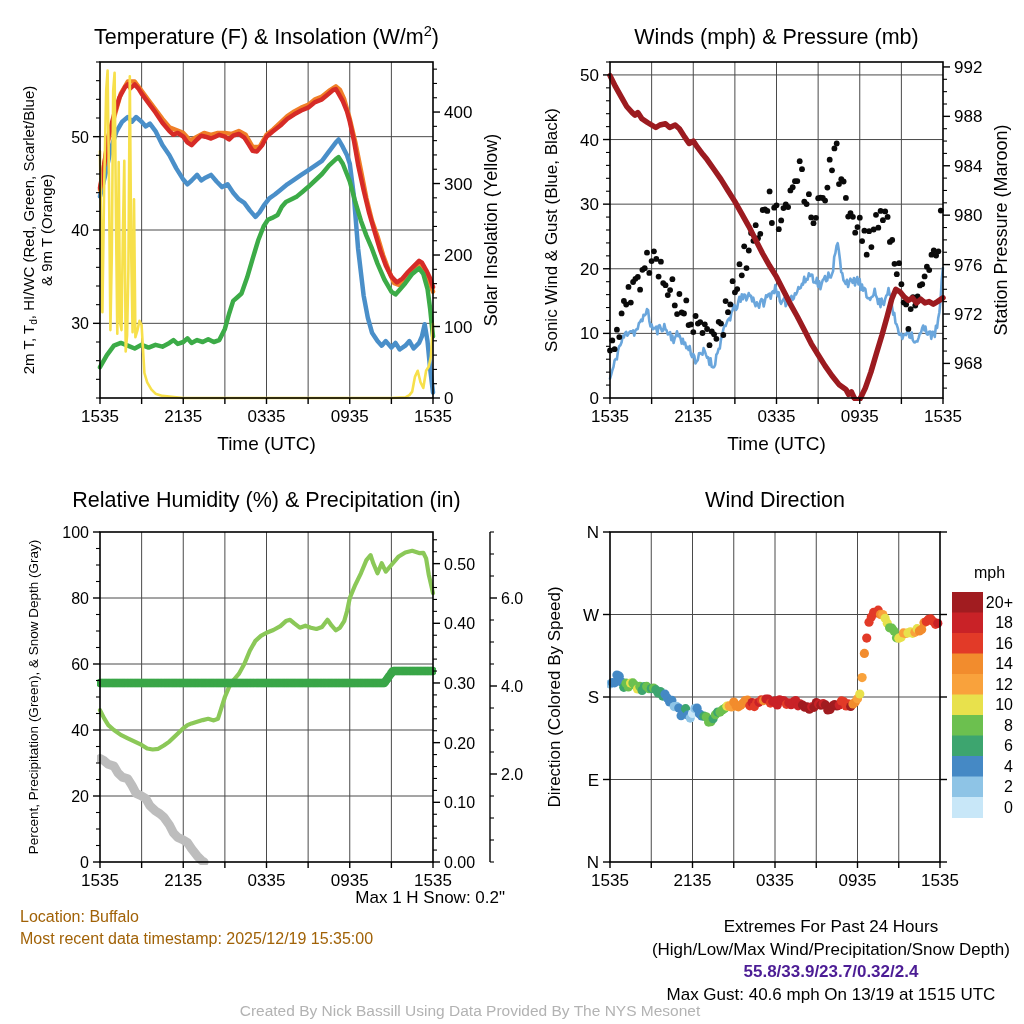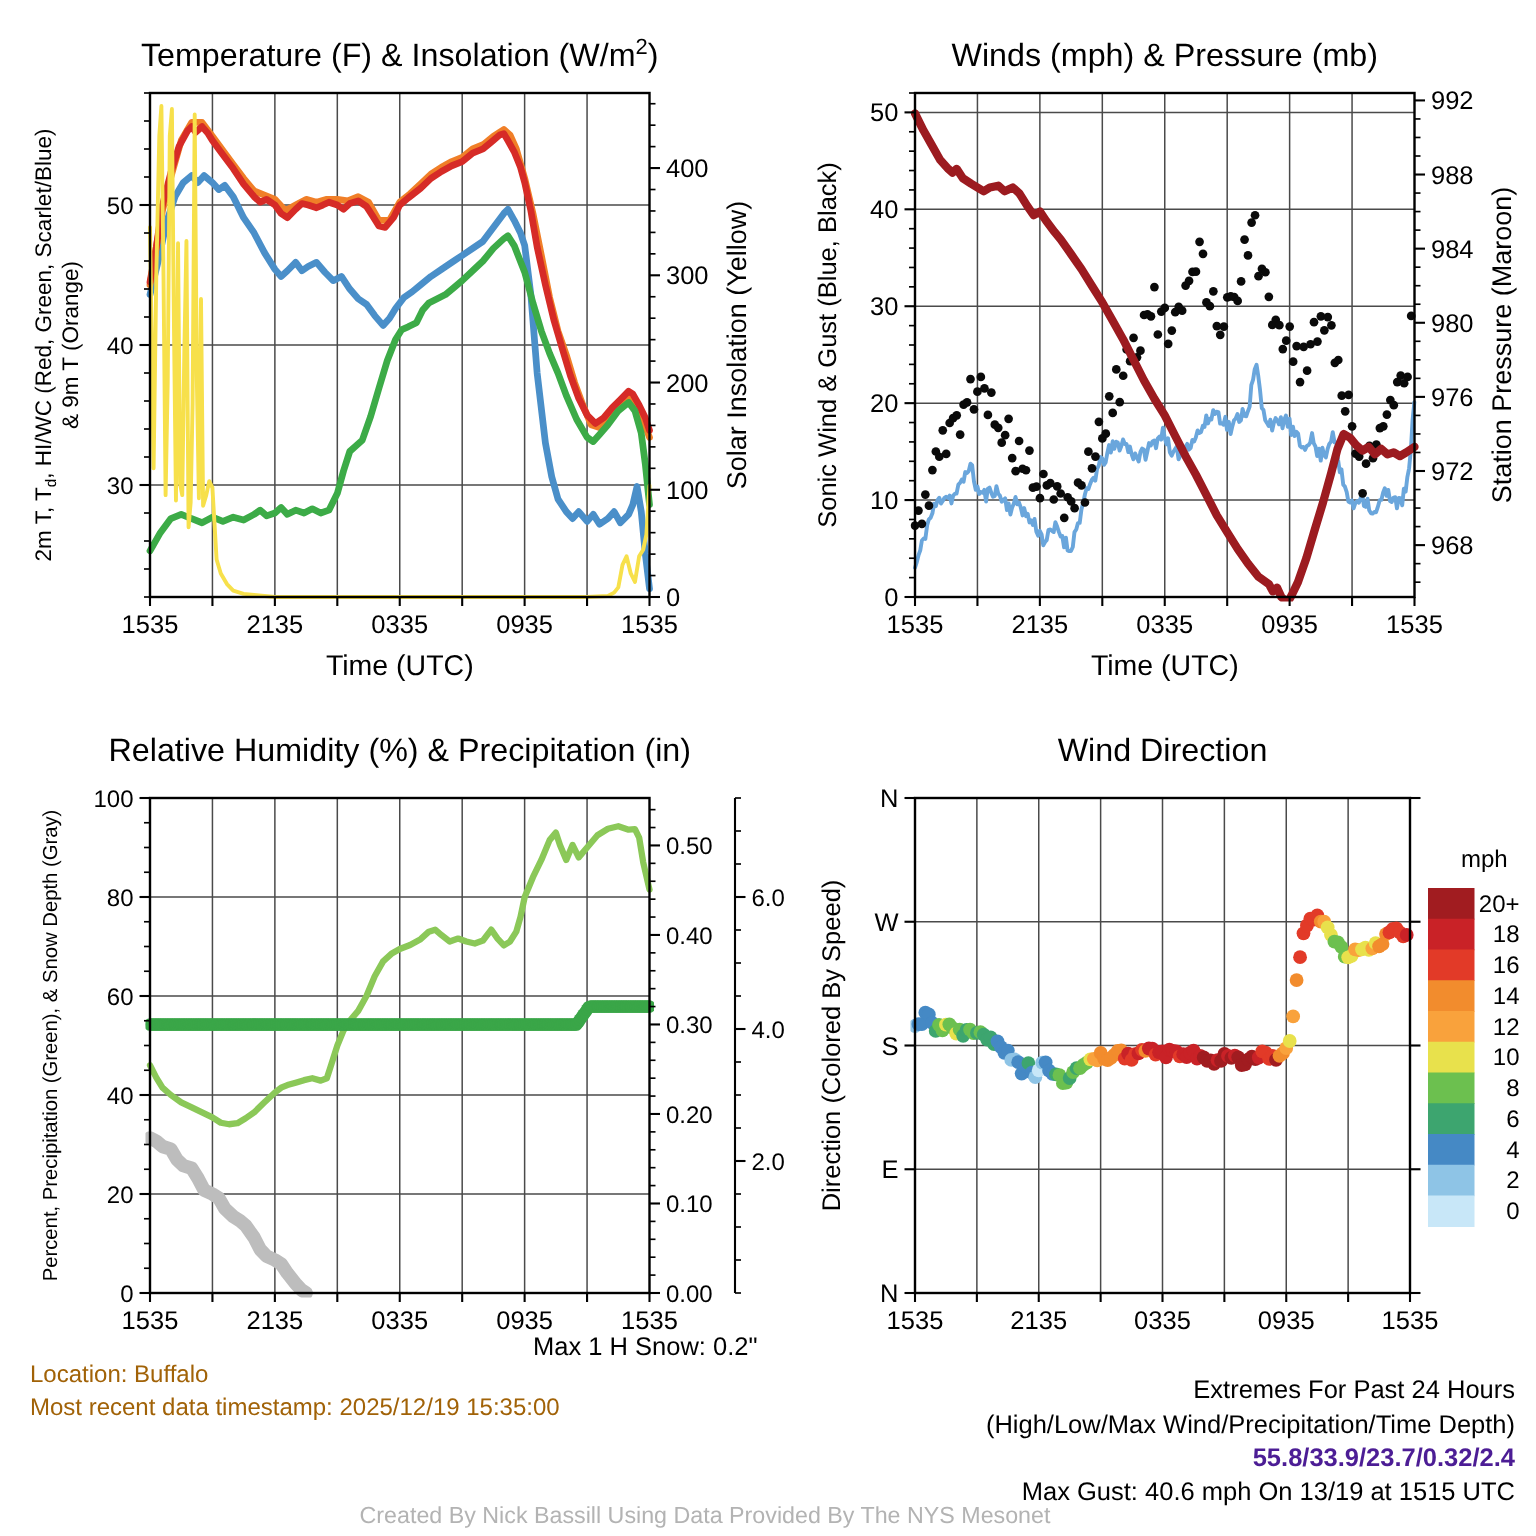--- a/index.html
+++ b/index.html
@@ -2,21 +2,21 @@
 <html><head>
 <meta charset="utf-8">
 <style>
   html,body{margin:0;padding:0;background:#fff;}
   #app{position:relative;width:1024px;height:1024px;background:#ffffff;overflow:hidden;
        font-family:"Liberation Sans",sans-serif;}
   .chart{position:absolute;}
   svg text{font-family:"Liberation Sans",sans-serif;fill:#000;}
   .info{position:absolute;left:20px;top:906px;font-size:16px;line-height:21.5px;color:#a16207;}
   .snow-note{position:absolute;left:0;top:888px;width:505px;text-align:right;font-size:17px;color:#000;}
-  .extremes{position:absolute;right:14px;top:916px;text-align:right;font-size:17px;line-height:22.5px;color:#000;}
+  .extremes{position:absolute;right:14px;top:916px;text-align:center;font-size:17px;line-height:22.5px;color:#000;}
   .extremes .vals{color:#4c1d95;font-weight:bold;}
   .footer{position:absolute;left:0;top:1002px;width:940px;text-align:center;font-size:15.5px;color:#b3b3b3;}
 </style>
 </head>
 <body>
 
 <div id="app">
   <div class="chart" id="c0" style="left:0;top:0"><svg width="512" height="460">
         <clipPath id="clip-temp">
           <rect x="97" y="59" width="339" height="342"></rect>
@@ -987,19 +987,19 @@
 
   <div class="snow-note">Max 1 H Snow: 0.2"</div>
 
   <div class="info">
     <div>Location: Buffalo</div>
     <div>Most recent data timestamp: 2025/12/19 15:35:00</div>
   </div>
 
   <div class="extremes">
     <div>Extremes For Past 24 Hours</div>
-    <div>(High/Low/Max Wind/Precipitation/Time Depth)</div>
+    <div>(High/Low/Max Wind/Precipitation/Snow Depth)</div>
     <div class="vals">55.8/33.9/23.7/0.32/2.4</div>
     <div>Max Gust: 40.6 mph On 13/19 at 1515 UTC</div>
   </div>
 
   <div class="footer">Created By Nick Bassill Using Data Provided By The NYS Mesonet</div>
 </div>
 
 </body></html>

